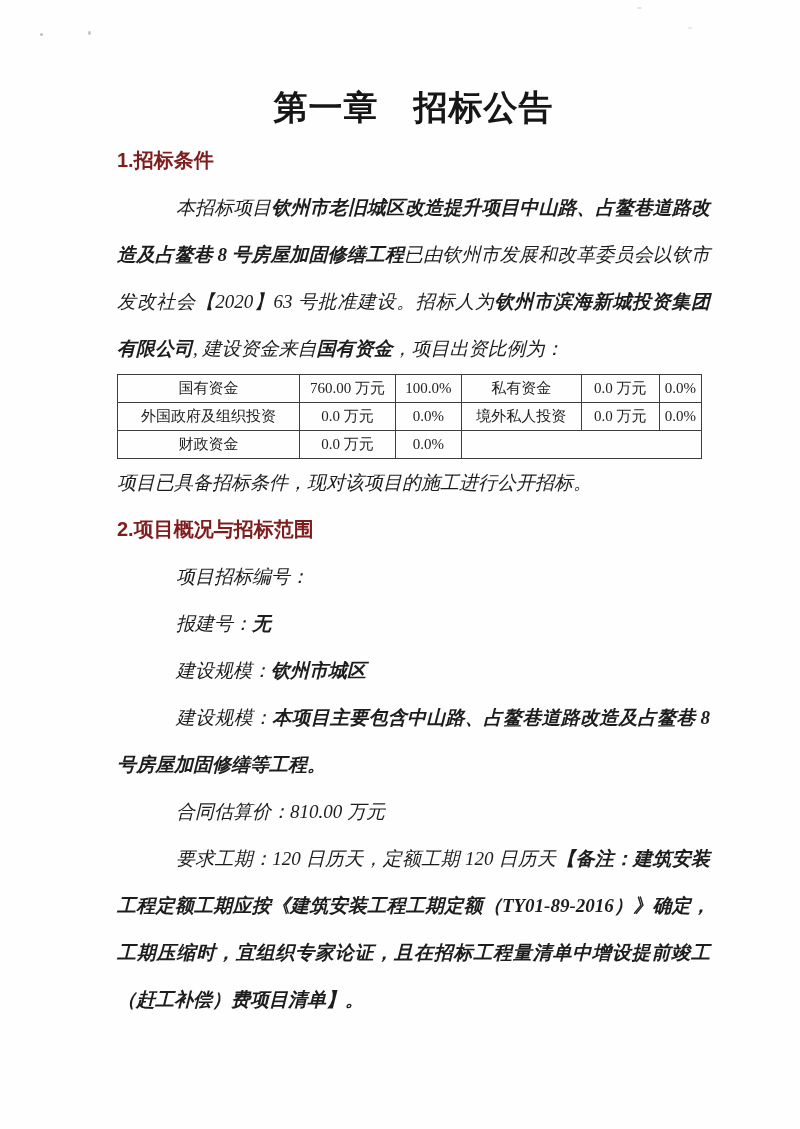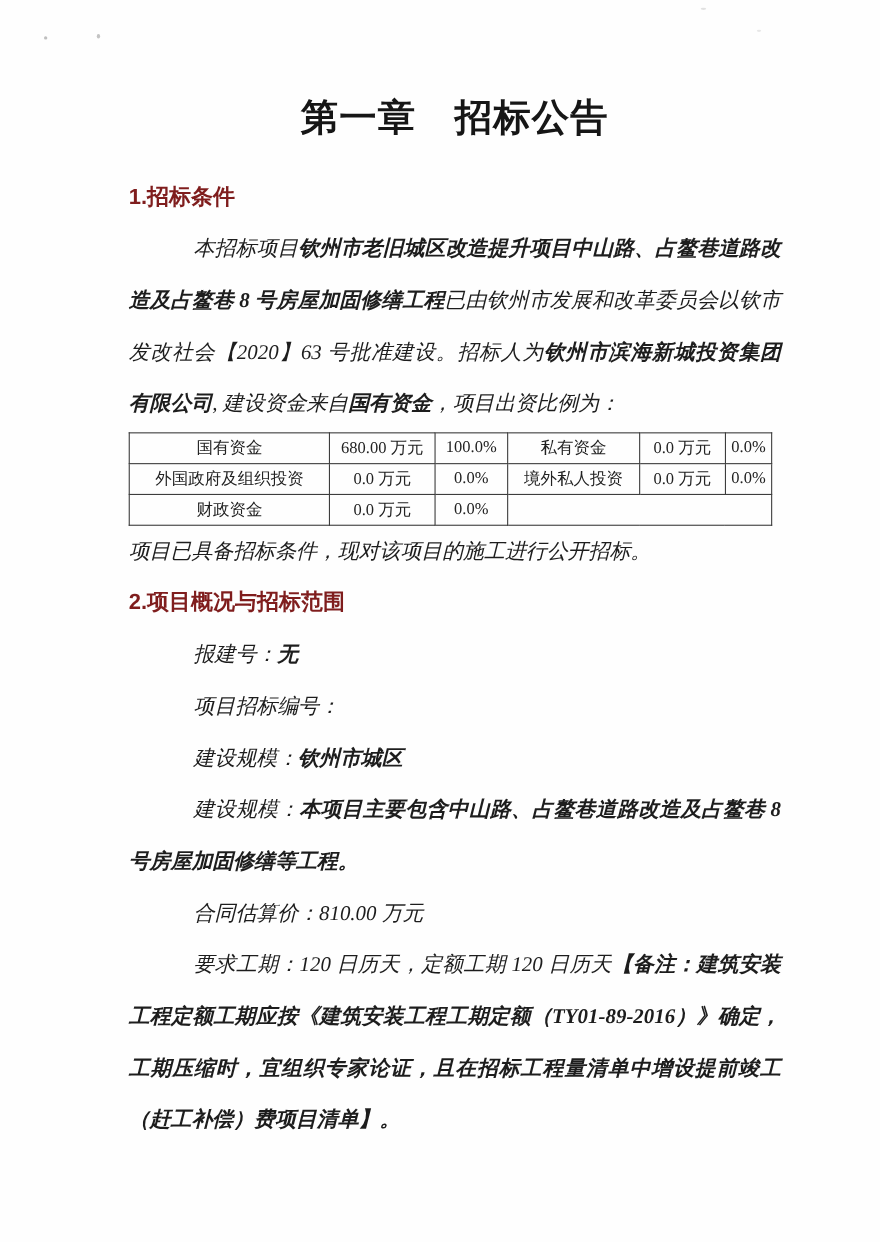--- a/index.html
+++ b/index.html
@@ -15,21 +15,21 @@
     position:absolute;
     left:117px; top:0;
     width:593px;
   }
   .doc-title {
     font-family:"Liberation Sans", sans-serif;
     font-size:34px;
     font-weight:bold;
     text-align:center;
     letter-spacing:1px;
-    margin:86px 0 28px 0;
+    margin:86px 0 9px 0;
     line-height:42px;
     color:#161616;
   }
   .sec-heading {
     font-family:"Liberation Sans", sans-serif;
     font-size:20px;
     font-weight:bold;
     line-height:47px;
     margin:0;
     color:#7f1d1d;
@@ -90,21 +90,21 @@
         <col style="width:31.2%">
           <col style="width:16.4%">
           <col style="width:11.3%">
         <col style="width:20.5%">
           <col style="width:13.4%">
           <col style="width:7.2%">
       </colgroup>
       <tbody>
           <tr>
             <td>国有资金</td>
-            <td>680.00 万元</td>
+            <td>760.00 万元</td>
             <td>100.0%</td>
             <td>私有资金</td>
             <td>0.0 万元</td>
             <td>0.0%</td>
           </tr>
           <tr>
             <td>外国政府及组织投资</td>
             <td>0.0 万元</td>
             <td>0.0%</td>
             <td>境外私人投资</td>
@@ -118,22 +118,22 @@
             <td colspan="3"></td>
           </tr>
         </tbody>
     </table>
 
     <p class="body">项目已具备招标条件，现对该项目的施工进行公开招标。</p>
 
     <h2 class="sec-heading">2.项目概况与招标范围</h2>
 
     <div>
+        <p class="body ind"><span>项目招标编号：</span></p>
         <p class="body ind"><span>报建号：</span><span class="b">无</span></p>
-        <p class="body ind"><span>项目招标编号：</span></p>
         <p class="body ind"><span>建设规模：</span><span class="b">钦州市城区</span></p>
         <p class="body ind"><span>建设规模：</span><span class="b">本项目主要包含中山路、占鳌巷道路改造及占鳌巷 8 号房屋加固修缮等工程。</span></p>
         <p class="body ind"><span>合同估算价：810.00 万元</span></p>
         <p class="body ind"><span>要求工期：120 日历天，定额工期 120 日历天</span><span class="b">【备注：建筑安装工程定额工期应按《建筑安装工程工期定额（TY01-89-2016）》确定，工期压缩时，宜组织专家论证，且在招标工程量清单中增设提前竣工（赶工补偿）费项目清单】。</span></p>
       </div>
 
   </div>
 </div>
 
 </body></html>

